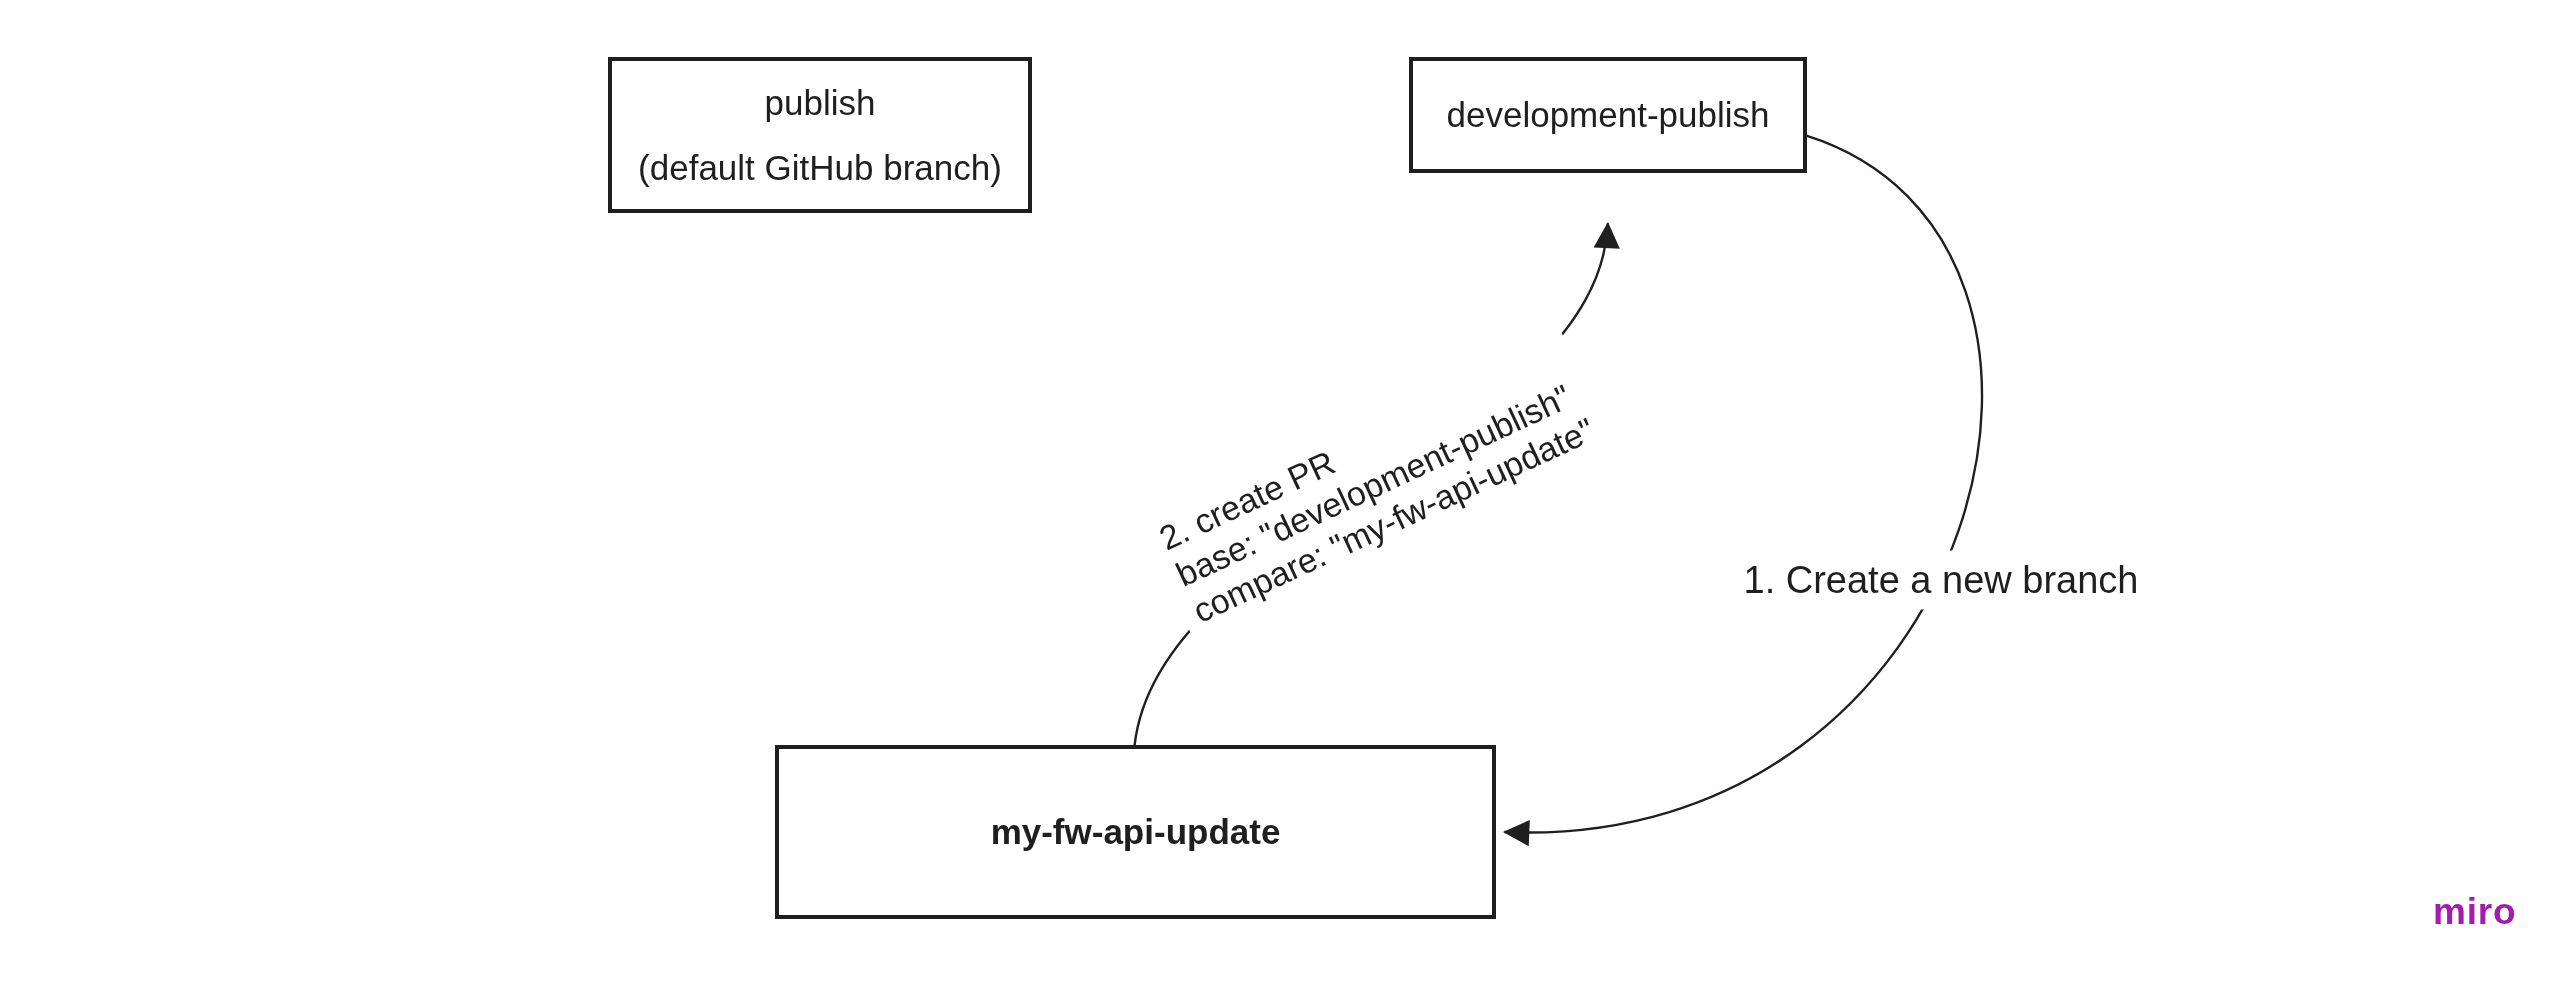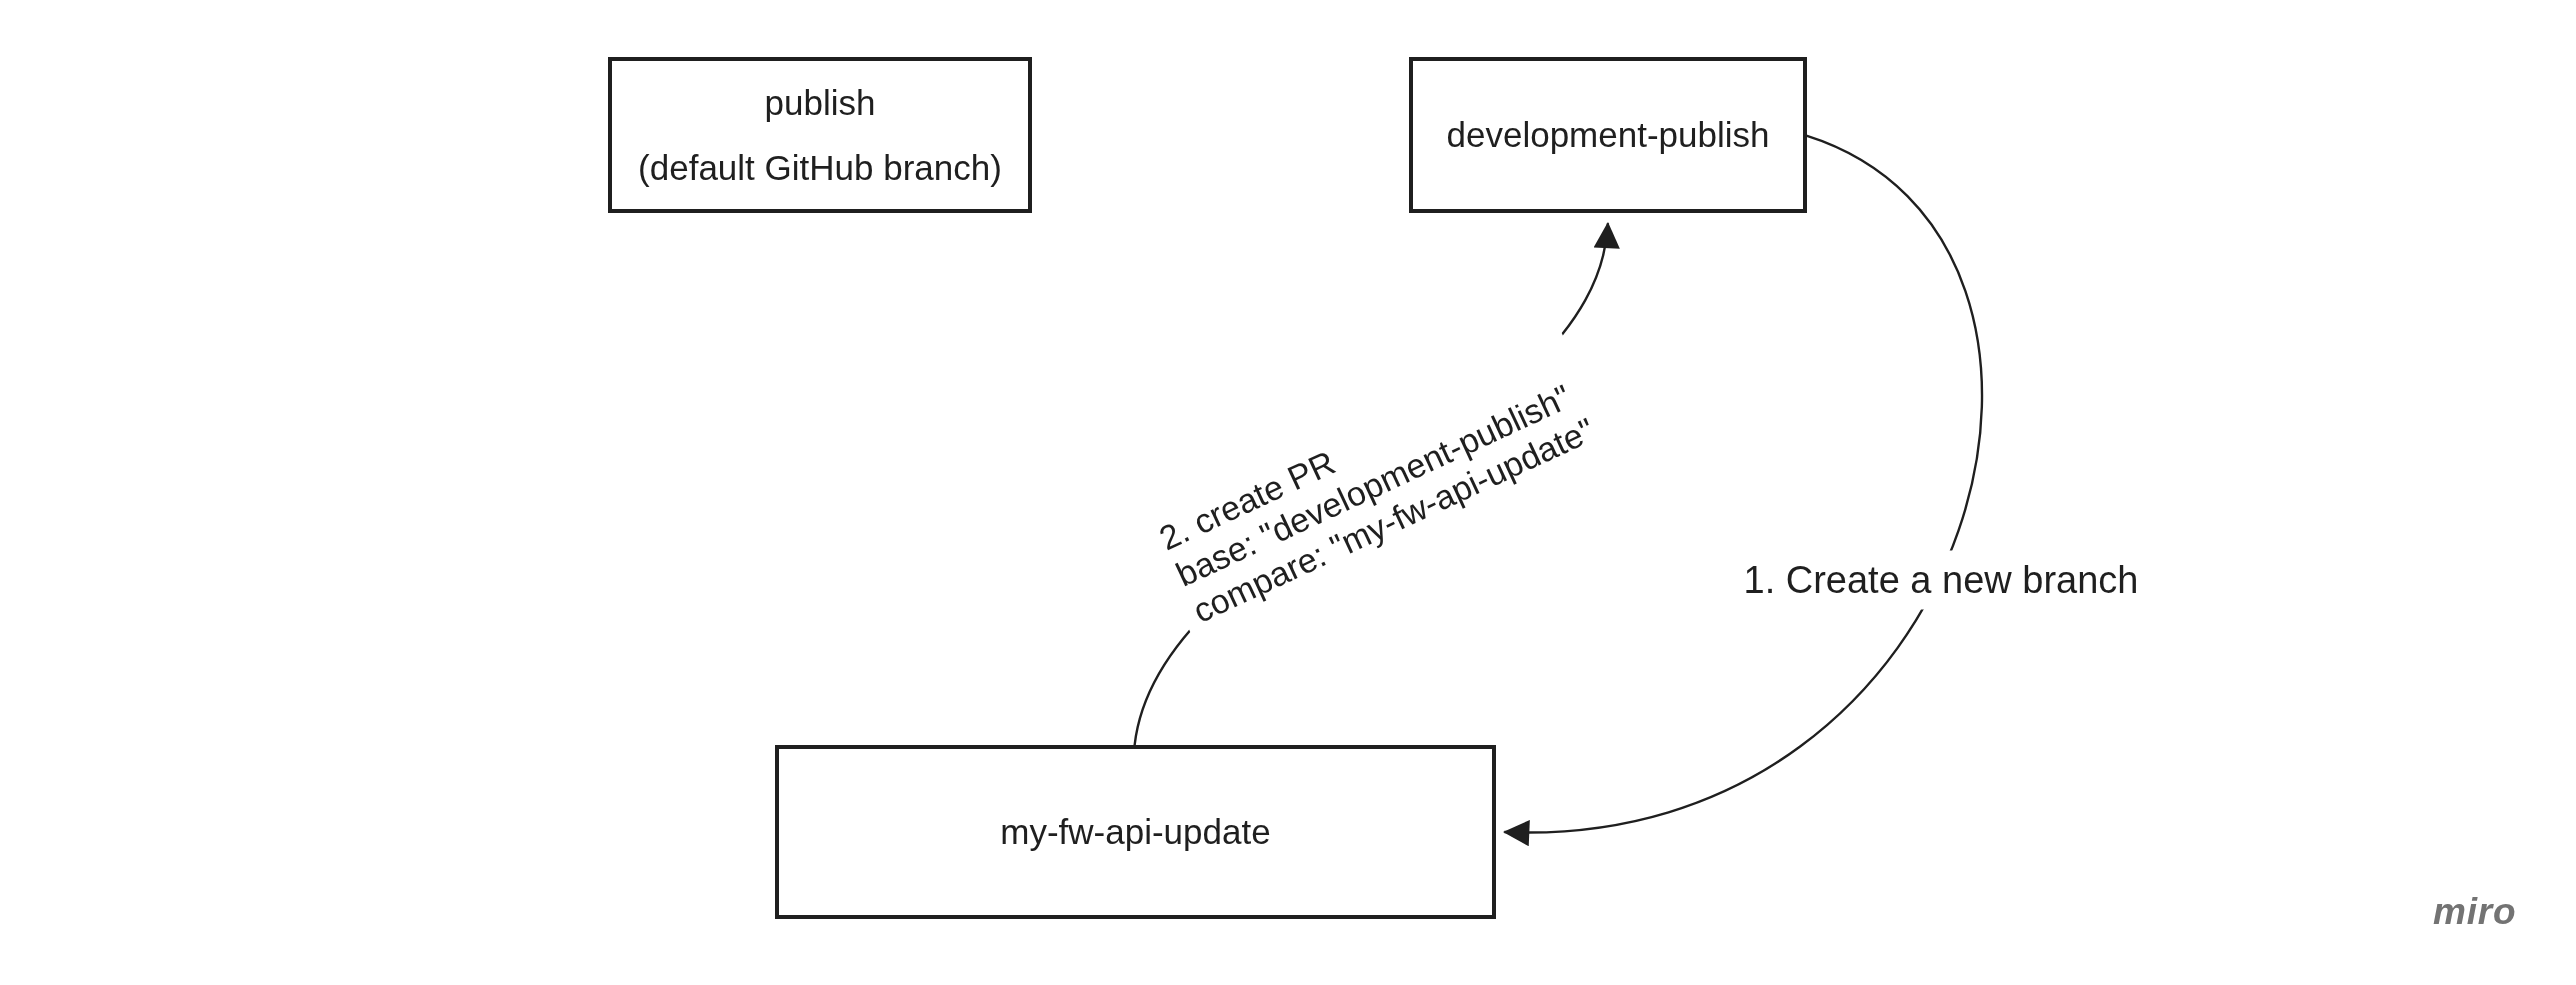--- a/index.html
+++ b/index.html
@@ -36,22 +36,22 @@
     display: flex;
     flex-direction: column;
     align-items: center;
     justify-content: center;
     text-align: center;
     font-size: 35px;
     line-height: 1.3;
     color: #1f1f1f;
   }
   .node-publish        { left: 608px;  top: 57px;  width: 424px; height: 156px; gap: 20px; }
-  .node-dev-publish    { left: 1409px; top: 57px;  width: 398px; height: 156px; }
-  .node-my-fw          { left: 775px;  top: 745px; width: 721px; height: 174px; }
+  .node-dev-publish    { left: 1409px; top: 57px;  width: 398px; height: 116px; }
+  .node-my-fw          { left: 775px;  top: 745px; width: 721px; height: 174px; font-weight: bold; }
 
   .edge-label {
     position: absolute;
     background: #ffffff;
     color: #1f1f1f;
     white-space: nowrap;
   }
   .edge-label-branch {
     left: 1941px;
     top: 580px;
@@ -68,23 +68,22 @@
     font-size: 34px;
     line-height: 1.18;
   }
   .watermark {
     position: absolute;
     left: 2433px;
     top: 891px;
     font-size: 37px;
     font-weight: 700;
     letter-spacing: 0.8px;
-    color: #737373;
+    color: #a21caf;
     user-select: none;
-    font-style: italic;
   }
 </style>
 </head>
 <body>
 
 <div class="board">
 
   <svg class="edges-svg" viewBox="0 0 3233 1237" xmlns="http://www.w3.org/2000/svg">
     <defs>
       <marker id="arrowhead" viewBox="0 0 10 10" refX="9.5" refY="5" markerWidth="13" markerHeight="11" orient="auto">

